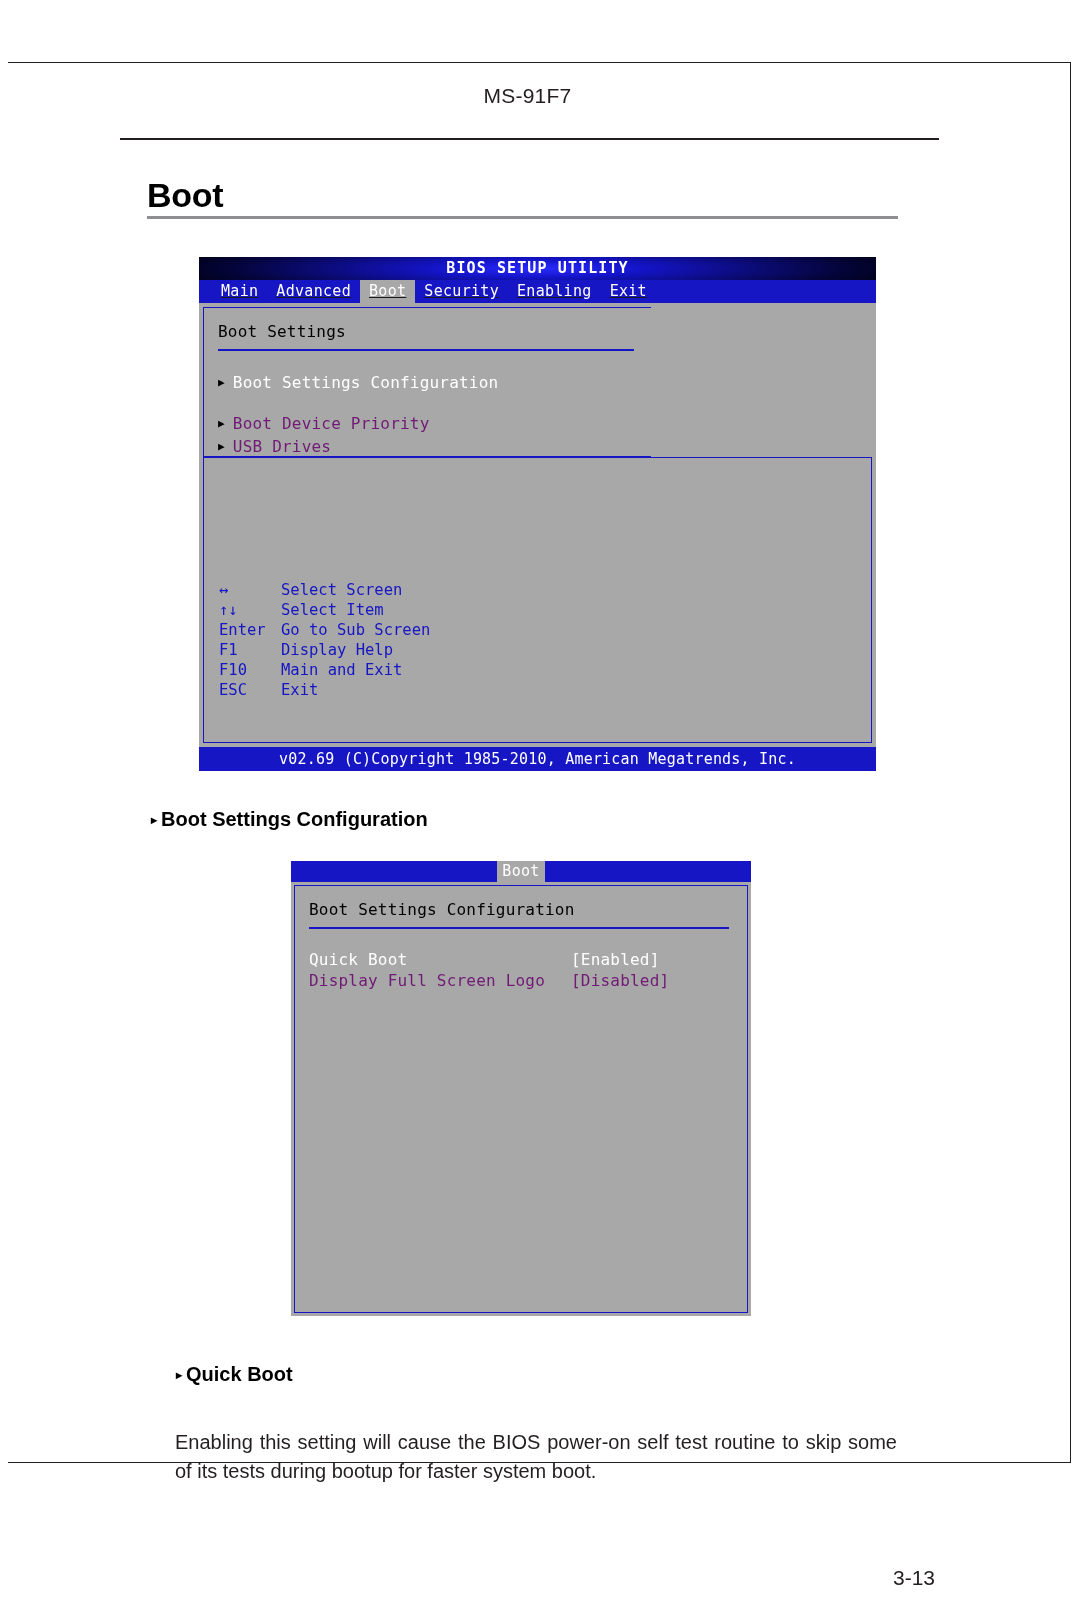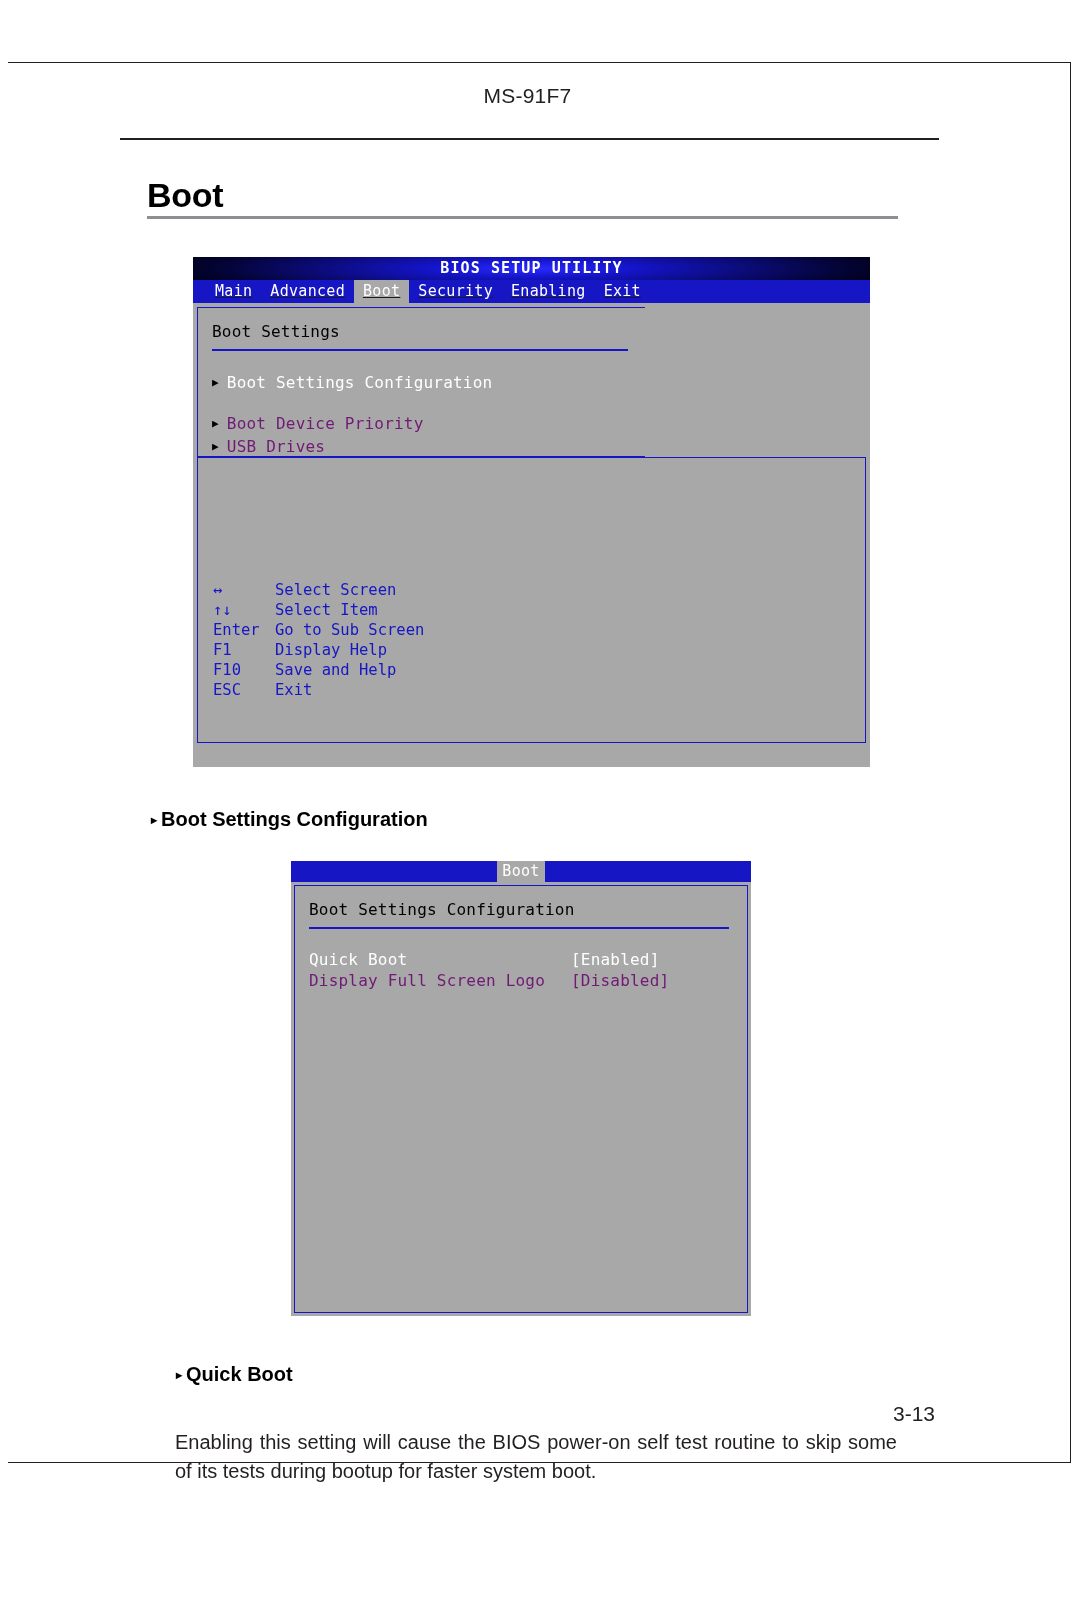--- a/index.html
+++ b/index.html
@@ -64,21 +64,21 @@
     left: 147px;
     top: 216px;
     width: 751px;
     height: 3px;
     background: #8e8e93;
   }
 
   
   .bios1 {
     position: absolute;
-    left: 193px;
+    left: 199px;
     top: 257px;
     width: 677px;
     height: 510px;
     background: #a8a8a8;
     font-family: "DejaVu Sans Mono", "Liberation Mono", monospace;
     box-sizing: border-box;
   }
   .bios-titlebar {
     position: relative;
     height: 23px;
@@ -277,21 +277,21 @@
     line-height: 29px;
     color: #231f20;
     text-align: justify;
     text-align-last: left;
   }
 
   
   .page-num {
     position: absolute;
     left: 760px;
-    top: 1402px;
+    top: 1566px;
     width: 175px;
     text-align: right;
     font-size: 21px;
     color: #231f20;
   }
 </style>
 </head>
 <body>
 
 <div class="page-frame"></div>
@@ -351,32 +351,33 @@
         <div class="krow">
           <span class="kkey">Enter</span>
           <span>Go to Sub Screen</span>
         </div>
         <div class="krow">
           <span class="kkey">F1</span>
           <span>Display Help</span>
         </div>
         <div class="krow">
           <span class="kkey">F10</span>
-          <span>Save and Help</span>
+          <span>Main and Exit</span>
         </div>
         <div class="krow">
           <span class="kkey">ESC</span>
           <span>Exit</span>
         </div>
       </div>
     </div>
 
   </div>
 
   <div class="footer-gap"></div>
+  <div class="bios-footer">v02.69 (C)Copyright 1985-2010, American Megatrends, Inc.</div>
 </div>
 
 <div class="bullet-head" style="left:151px; top:808px;">
   <span class="bt">▸</span>
   <span>Boot Settings Configuration</span>
 </div>
 
 <div class="bios2">
   <div class="bios2-menubar">
     <span class="mitem">Boot</span>

